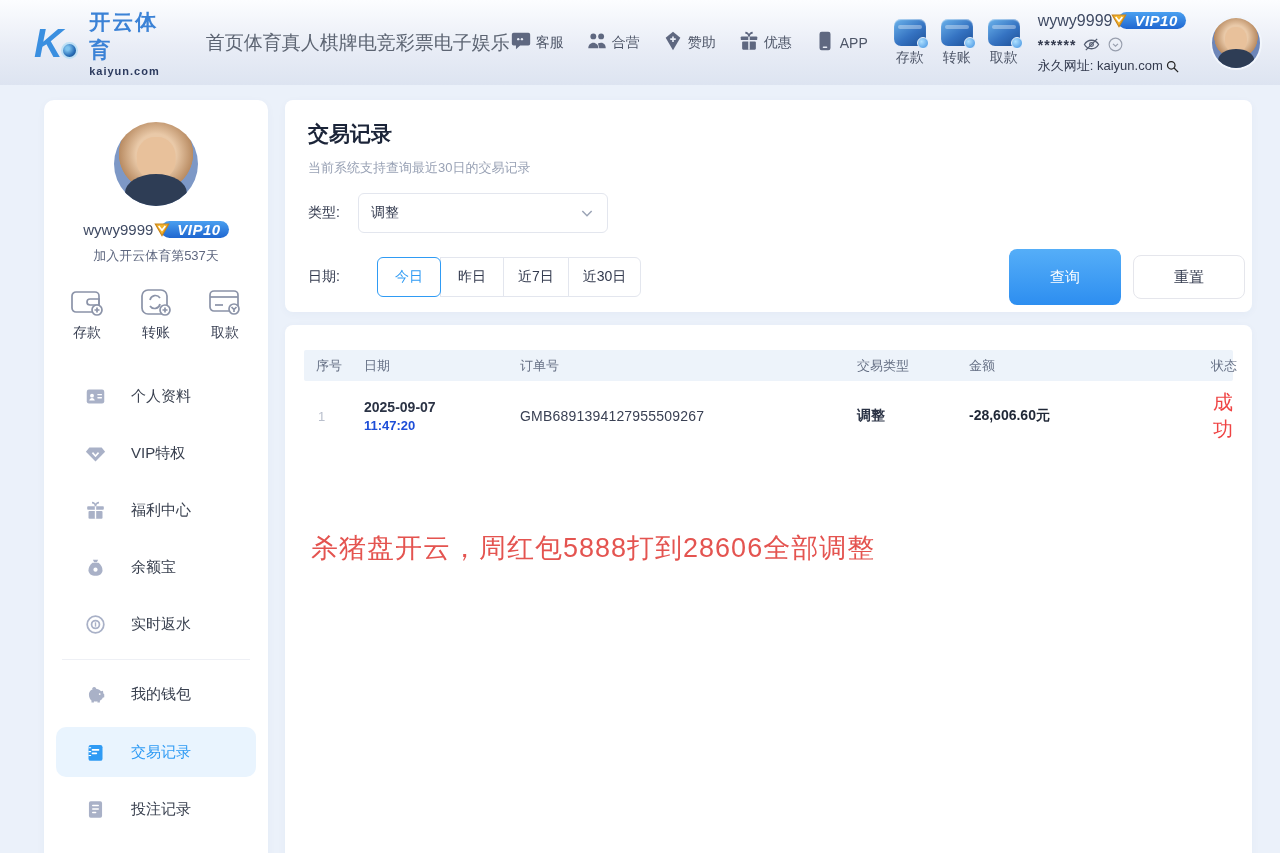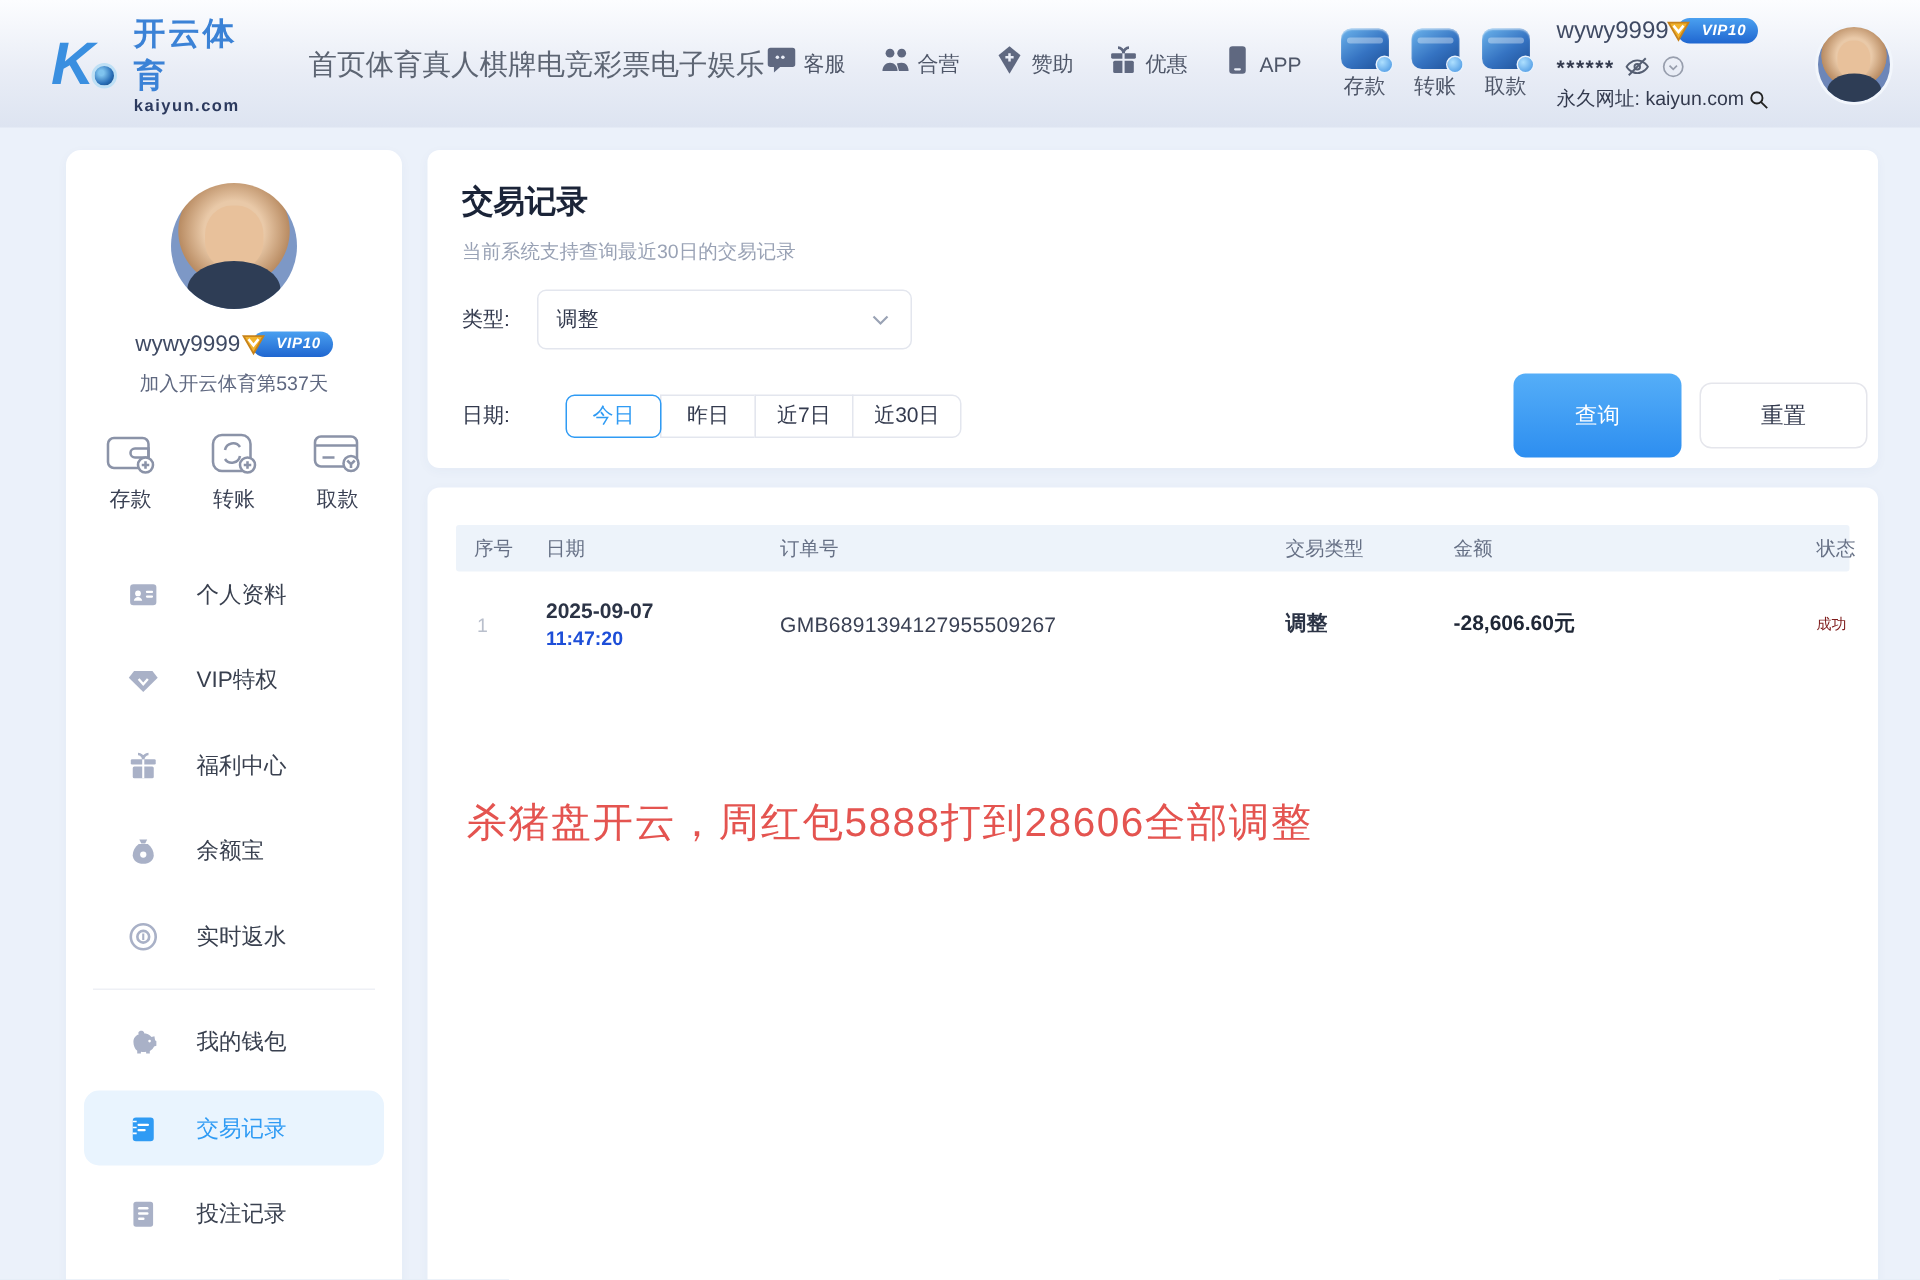--- a/index.html
+++ b/index.html
@@ -32,21 +32,21 @@
     box-shadow:inset 0 1px 1px rgba(255,255,255,.5); }
   .w3d::before { content:""; position:absolute; left:4px; top:6px; width:24px; height:4px;
     border-radius:2px; background:rgba(255,255,255,.35); }
   .w3d-badge { position:absolute; right:-3px; bottom:-3px; width:12px; height:12px; border-radius:50%;
     background:radial-gradient(circle at 35% 35%, #aee0ff, #3f8fe0); border:1.5px solid #eaf2fb; }
   .user-block { margin-left:18px; width:168px; line-height:1.45; }
   .user-line1 { display:flex; align-items:center; gap:6px; }
   .user-name { font-size:16px; color:#3f4a63; }
   .vip-badge { position:relative; display:inline-flex; align-items:center; height:17px; padding:0 8px 0 16px;
     border-radius:9px; background:linear-gradient(180deg,#4aa0f0,#1f66d0); }
-  .vip-text { font-size:10px; font-weight:bold; font-style:italic; color:#fff; letter-spacing:.5px; }
+  .vip-text { font-size:15px; font-weight:bold; font-style:italic; color:#fff; letter-spacing:.5px; }
   .vip-gem { position:absolute; left:-9px; top:-2px; width:20px; height:20px; }
   .user-line2 { display:flex; align-items:center; gap:7px; margin-top:2px; }
   .masked { font-size:14px; font-weight:bold; color:#333a4e; letter-spacing:1px; }
   .user-line2 svg { width:17px; height:17px; color:#555e72; cursor:pointer; }
   .user-line3 { display:flex; align-items:center; font-size:13px; color:#333a4e; margin-top:2px; white-space:nowrap; }
   .user-line3 svg { width:15px; height:15px; color:#222; margin-left:2px; }
   .avatar-sm { width:54px; height:54px; border-radius:50%; margin:0 18px 0 10px; overflow:hidden;
     background:radial-gradient(circle at 50% 38%, #e9c9a8 0 30%, #b98c63 55%, #6d86b8 56%); cursor:pointer;
     border:2px solid #f2f6fc; position:relative; }
   .face { position:absolute; inset:0; }
@@ -87,21 +87,21 @@
   .flabel { width:50px; font-size:14px; color:#333a4e; flex:none; }
   .select { width:250px; height:40px; border:1px solid #e3e6ee; border-radius:6px; background:#fff;
     display:flex; align-items:center; padding:0 12px; cursor:pointer; }
   .select-value { font-size:14px; color:#333a4e; flex:1; }
   .select svg { width:16px; height:16px; color:#9aa3b5; }
   .date-input { width:250px; height:40px; border:1px solid #e3e6ee; border-radius:6px; background:#fff;
     display:flex; align-items:center; padding:0 12px; cursor:text; }
   .date-value { font-size:14px; color:#333a4e; flex:1; letter-spacing:.2px; }
   .date-input svg { width:17px; height:17px; color:#5d6577; }
   .range-group { display:flex; margin-left:19px; }
-  .range-btn { min-width:64px; height:29px; padding:0 14px; background:#fff; border:1px solid #e3e6ee;
+  .range-btn { min-width:64px; height:40px; padding:0 14px; background:#fff; border:1px solid #e3e6ee;
     margin-left:-1px; font-size:14px; color:#333a4e; display:flex; align-items:center; justify-content:center;
     cursor:pointer; white-space:nowrap; }
   .range-btn:first-child { border-radius:6px 0 0 6px; margin-left:0; }
   .range-btn:last-child { border-radius:0 6px 6px 0; }
   .range-btn.active { border-color:#2f9bf4; color:#2f9bf4; position:relative; z-index:2; border-radius:6px; }
   .btn-primary { width:112px; height:56px; border:none; border-radius:8px; color:#fff; font-size:15px;
     background:linear-gradient(180deg,#55aef8,#2d8ef0); cursor:pointer; margin-left:auto;
     font-family:Liberation Mono, monospace; }
   .btn-plain { width:112px; height:44px; border:1px solid #e5e6ec; border-radius:8px; color:#333a4e;
     font-size:15px; background:#fff; cursor:pointer; margin-left:12px;
@@ -114,21 +114,21 @@
   .th:first-child { }
   .trow { height:70px; }
   .td { padding-left:12px; }
   .td:first-child { padding-left:14px; }
   .cell-index { font-size:13px; color:#b9bfcc; }
   .cell-date { font-size:14px; font-weight:bold; color:#2b3345; }
   .cell-time { font-size:13px; color:#1d4ed8; margin-top:3px;font-weight:bold; }
   .cell-order { font-size:14px; color:#3a4154; letter-spacing:.2px; }
   .cell-type { font-size:14px; font-weight:bold; color:#2b3345; }
   .cell-amount { font-size:14px; font-weight:bold; color:#1f2736; }
-  .cell-status { font-size:10px; color:#7f1d1d; }
+  .cell-status { font-size:20px; color:#ef4444;text-align:right; }
   .note { position:absolute; left:26px; top:205px; font-size:27px; color:#e45450; font-weight:500;
     letter-spacing:1px; white-space:nowrap; }
 </style>
 </head>
 <body>
 
 <div class="stage">
 
   <div class="header">
     <div class="logo">

